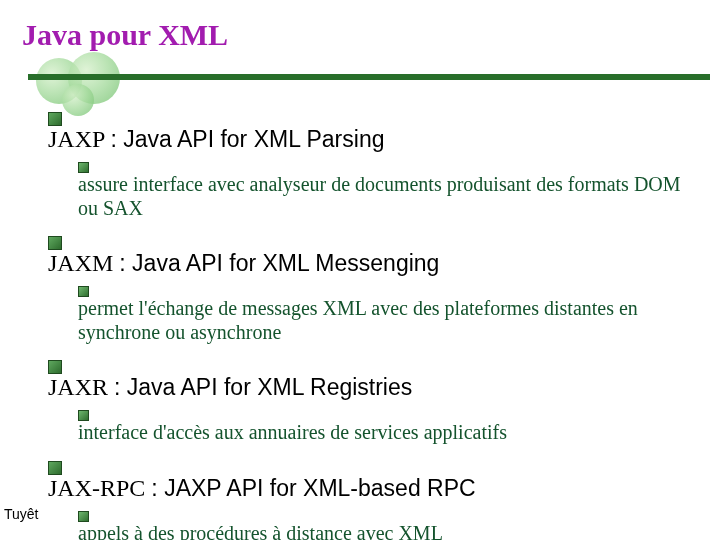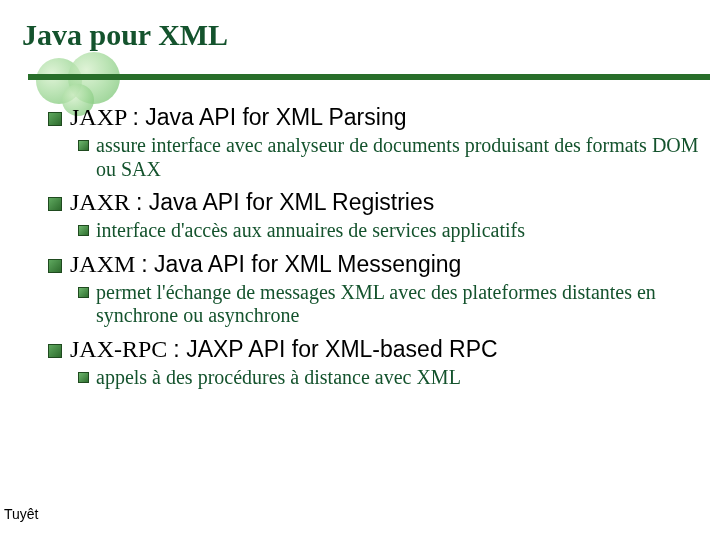--- a/index.html
+++ b/index.html
@@ -10,21 +10,21 @@
     font-family: "Times New Roman", Times, serif;
     position: relative;
     overflow: hidden;
   }
   .title {
     position: absolute;
     top: 18px;
     left: 22px;
     font-size: 30px;
     font-weight: bold;
-    color: #14532d;
+    color: #a21caf;
   }
   .circles {
     position: absolute;
     top: 48px;
     left: 24px;
     pointer-events: none;
   }
   .circle {
     position: absolute;
     border-radius: 50%;
@@ -42,21 +42,21 @@
     height: 6px;
     background: linear-gradient(to bottom, #286e2a 0%, #286e2a 45%, #ffffff 46%, #ffffff 54%, #286e2a 55%, #286e2a 100%);
   }
   .content {
     position: absolute;
     top: 104px;
     left: 48px;
     right: 18px;
   }
   .item { margin-bottom: 4px; }
-  .row { display: flex; align-items: flex-start; }
+  .row { display: flex; align-items: flex-start; flex-direction: column; }
   .bullet-outer {
     flex: 0 0 auto;
     width: 14px;
     height: 14px;
     margin-top: 8px;
     margin-right: 8px;
     background: linear-gradient(135deg, #5fa85f, #2d6b2d);
     border: 1px solid #1f4a1f;
   }
   .heading {
@@ -117,39 +117,39 @@
       </div>
     </div>
   </div>
 
   <div class="item">
   </div>
 
   <div class="item">
     <div class="row">
       <div class="bullet-outer"></div>
-      <div class="heading">JAXR <span class="arial">: Java API for XML Registries</span></div>
+      <div class="heading">JAXM <span class="arial">: Java API for XML Messenging</span></div>
     </div>
     <div class="sub">
       <div class="row">
         <div class="bullet-inner"></div>
-        <div class="subtext">interface d'accès aux annuaires de services applicatifs</div>
+        <div class="subtext">permet l'échange de messages XML avec des plateformes distantes en synchrone ou asynchrone</div>
       </div>
     </div>
   </div>
 
   <div class="item">
     <div class="row">
       <div class="bullet-outer"></div>
-      <div class="heading">JAXM <span class="arial">: Java API for XML Messenging</span></div>
+      <div class="heading">JAXR <span class="arial">: Java API for XML Registries</span></div>
     </div>
     <div class="sub">
       <div class="row">
         <div class="bullet-inner"></div>
-        <div class="subtext">permet l'échange de messages XML avec des plateformes distantes en synchrone ou asynchrone</div>
+        <div class="subtext">interface d'accès aux annuaires de services applicatifs</div>
       </div>
     </div>
   </div>
 
   <div class="item">
     <div class="row">
       <div class="bullet-outer"></div>
       <div class="heading">JAX-RPC <span class="arial">: JAXP API for XML-based RPC</span></div>
     </div>
     <div class="sub">

